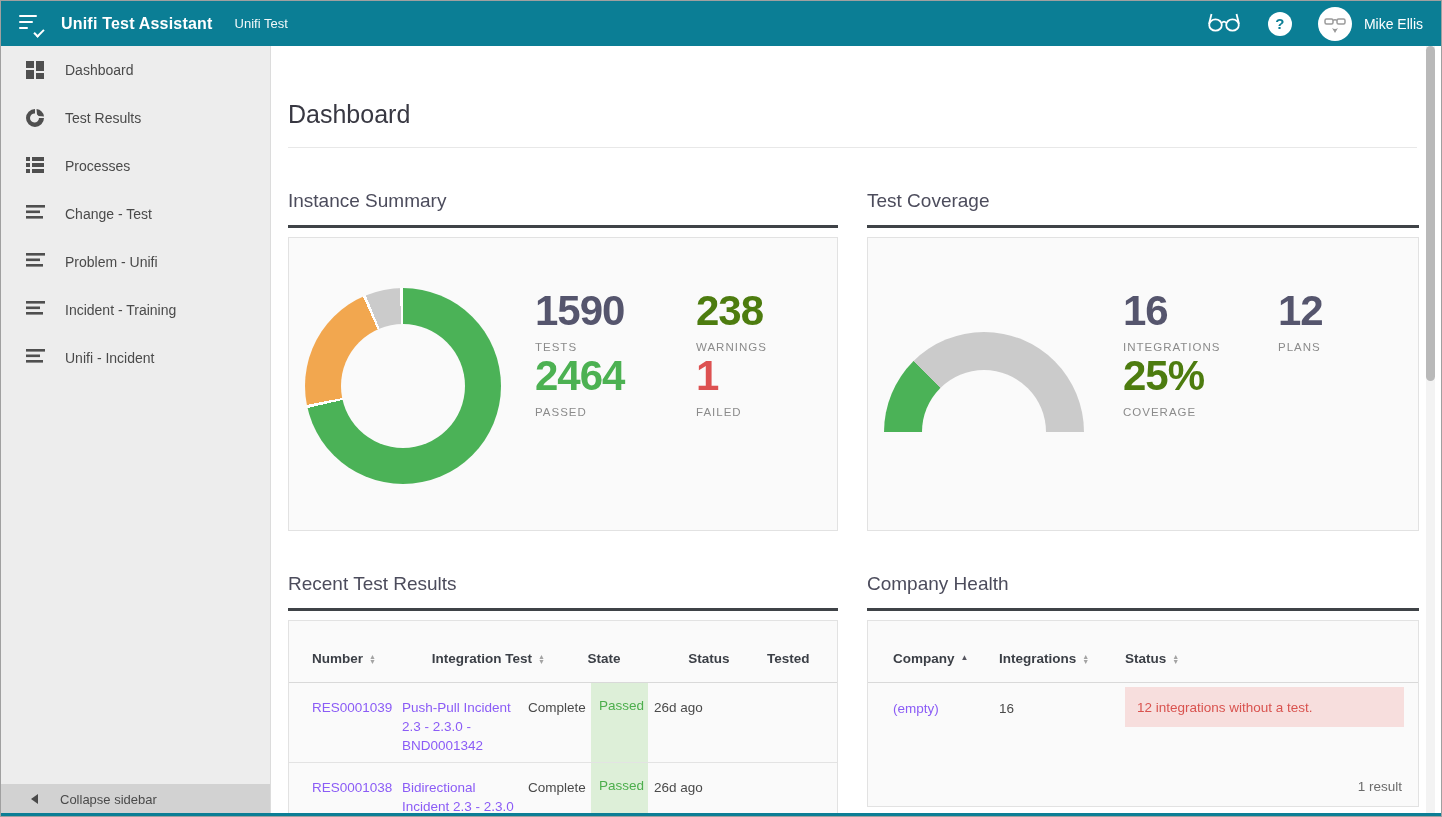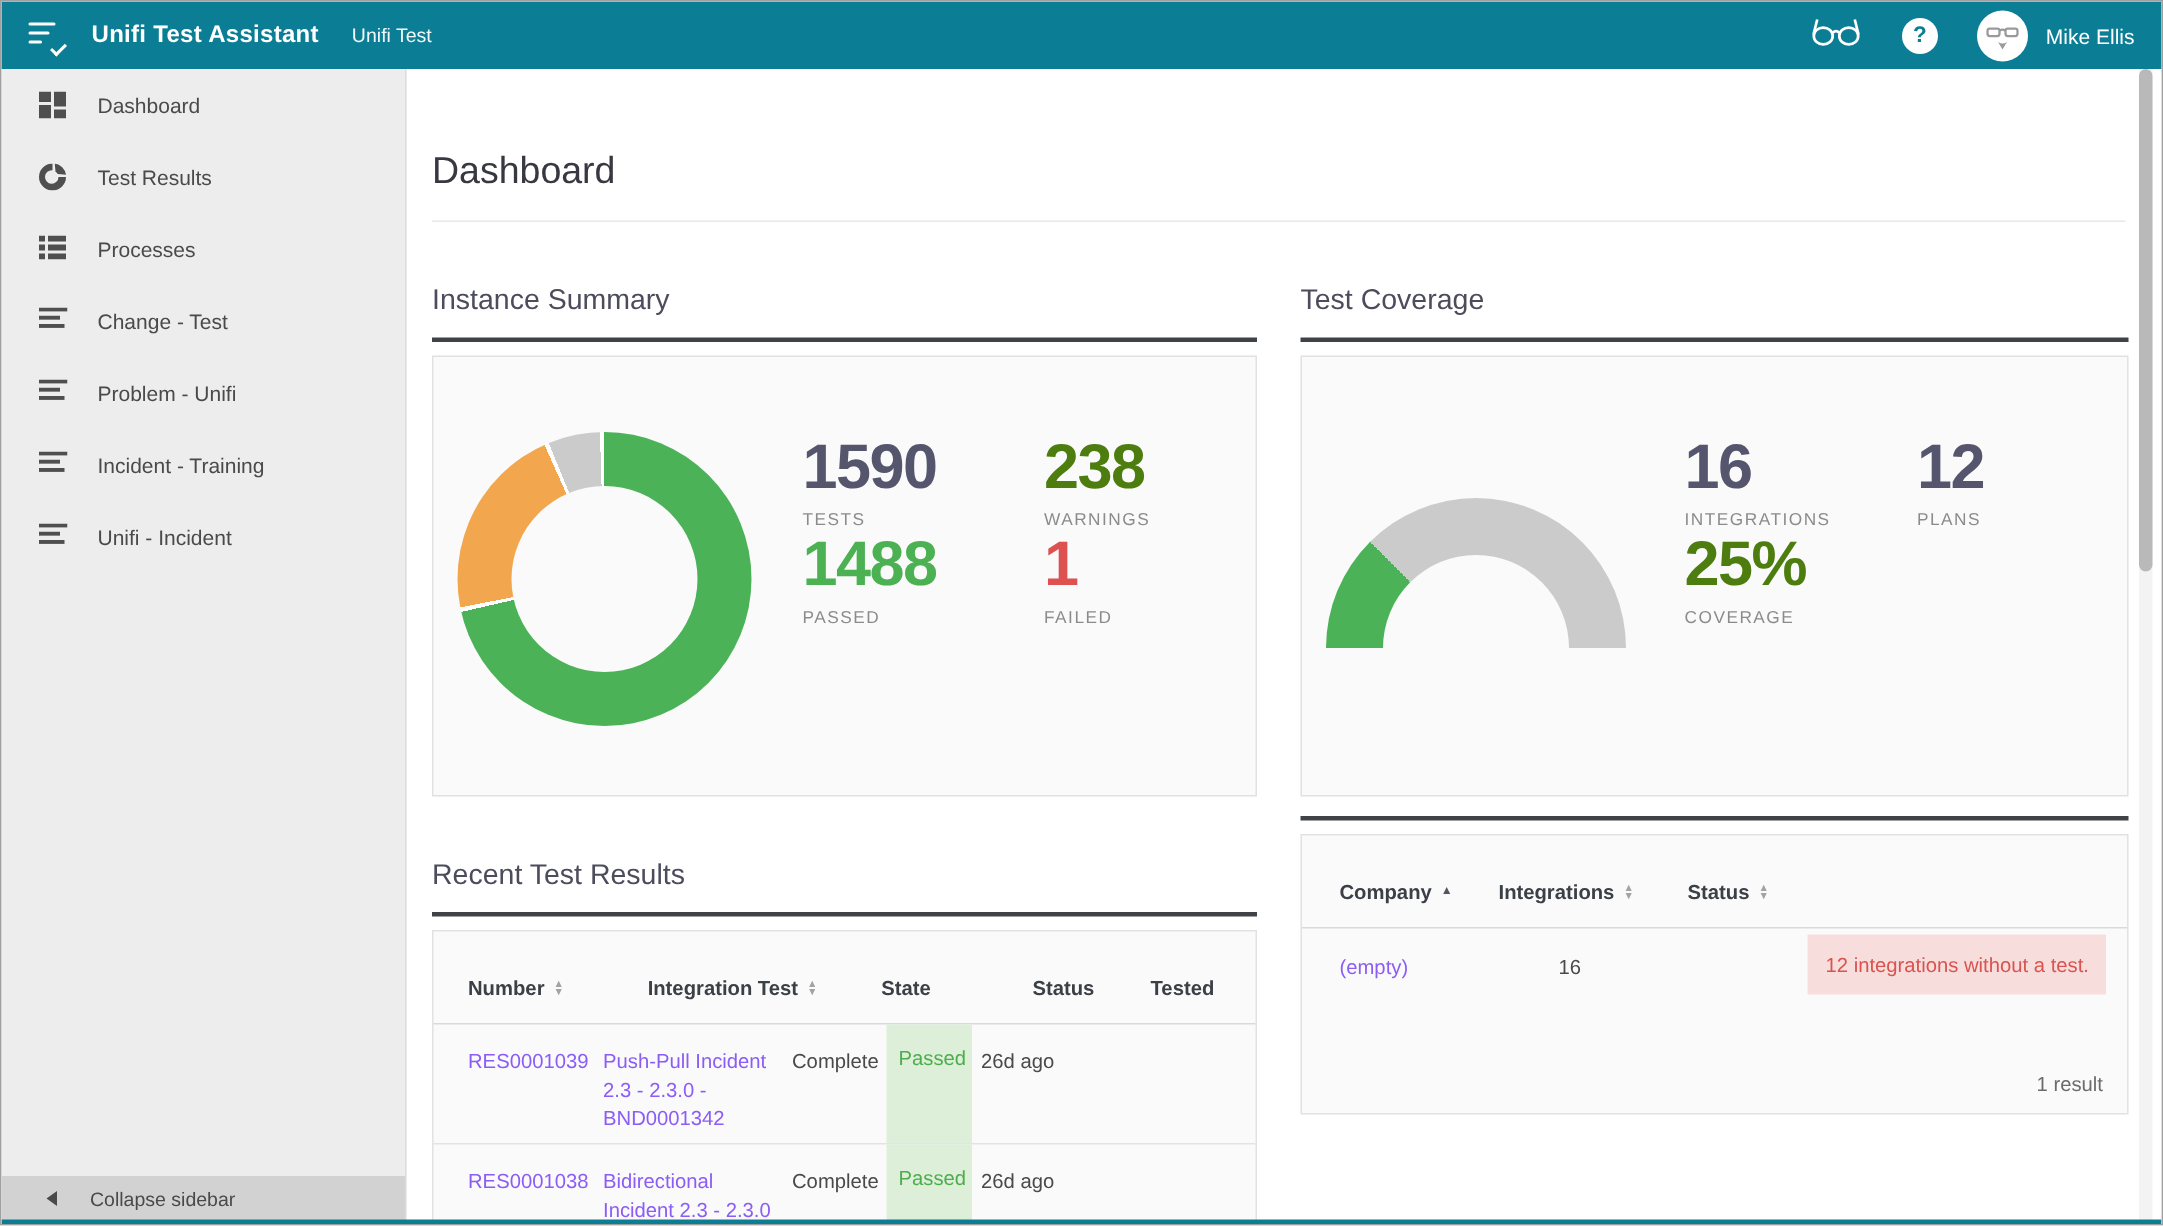--- a/index.html
+++ b/index.html
@@ -64,21 +64,21 @@
 
   
   .card-table{ position:relative; }
   .card-table.recent{ height:420px; }
   .card-table.company{ height:187px; }
   .t-head{ display:flex; padding:30px 14px 16px 23px; border-bottom:1px solid #d9d9d9;
            font-size:13.5px; font-weight:bold; color:#3b3f46;justify-content:space-between; }
   .company .t-head{ padding-left:25px; }
   .t-row{ display:flex; padding-left:23px; font-size:13.5px; color:#4a4a4a; }
   .recent .t-row{ border-bottom:1px solid #e3e3e3; }
-  .company .t-row{ padding-left:25px;gap:40px; }
+  .company .t-row{ padding-left:25px; }
   .cell{ padding-top:15px; padding-right:10px; line-height:19px; }
   .h-cell{ display:flex; align-items:flex-start; padding-right:10px; }
   .w-number{ width:90px; flex:none;} .w-it{ width:126px; flex:none;} .w-state{ width:63px; flex:none;}
   .w-status{ width:57px; flex:none; padding:0;} .w-tested{ width:56px; flex:none; padding-right:0;}
   .w-company{ width:106px; flex:none;} .w-int{ width:126px; flex:none;} .w-cstatus{ flex:1;}
   .h-status-inset{ padding-left:8px; }
   .sort{ display:inline-flex; flex-direction:column; margin-left:6px; margin-top:3px; line-height:5px;
          font-size:7px; color:#a3a3a3; cursor:pointer;}
   .sort-asc{ font-size:8px; color:#55555f; margin-left:6px; margin-top:2px; }
   a.lnk{ color:#8b5cf6; text-decoration:none; cursor:pointer; }
@@ -227,21 +227,21 @@
           <div class="stats">
             <div class="stat">
               <div class="num c-slate">1590</div>
               <div class="lbl">TESTS</div>
             </div>
             <div class="stat">
               <div class="num c-orange">238</div>
               <div class="lbl">WARNINGS</div>
             </div>
             <div class="stat">
-              <div class="num c-green">1488</div>
+              <div class="num c-green">2464</div>
               <div class="lbl">PASSED</div>
             </div>
             <div class="stat">
               <div class="num c-red">1</div>
               <div class="lbl">FAILED</div>
             </div>
           </div>
         </div>
       </div>
 
@@ -310,20 +310,21 @@
             <div class="cell w-number"><a class="lnk">RES0001038</a></div>
             <div class="cell w-it"><a class="lnk">Bidirectional Incident 2.3 - 2.3.0</a></div>
             <div class="cell w-state">Complete</div>
             <div class="w-status status-cell-green">Passed</div>
             <div class="cell w-tested" style="padding-left:6px;">26d ago</div>
           </div>
         </div>
       </div>
 
       <div>
+        <div class="section-title">Company Health</div>
         <div class="section-rule"></div>
         <div class="card card-table company">
           <div class="t-head">
             <div class="h-cell w-company">
               <span>Company</span>
               <span class="sort-asc">▲</span>
             </div>
             <div class="h-cell w-int">
               <span>Integrations</span>
               <span class="sort">

